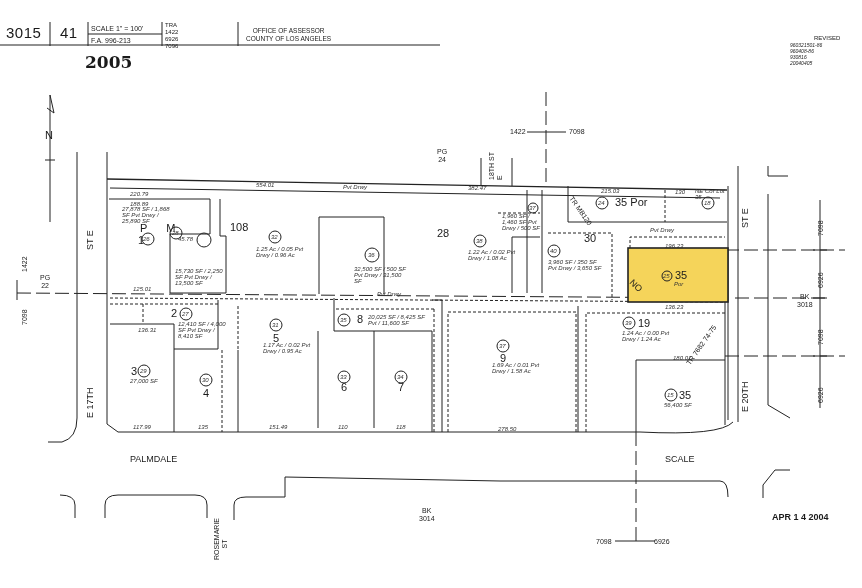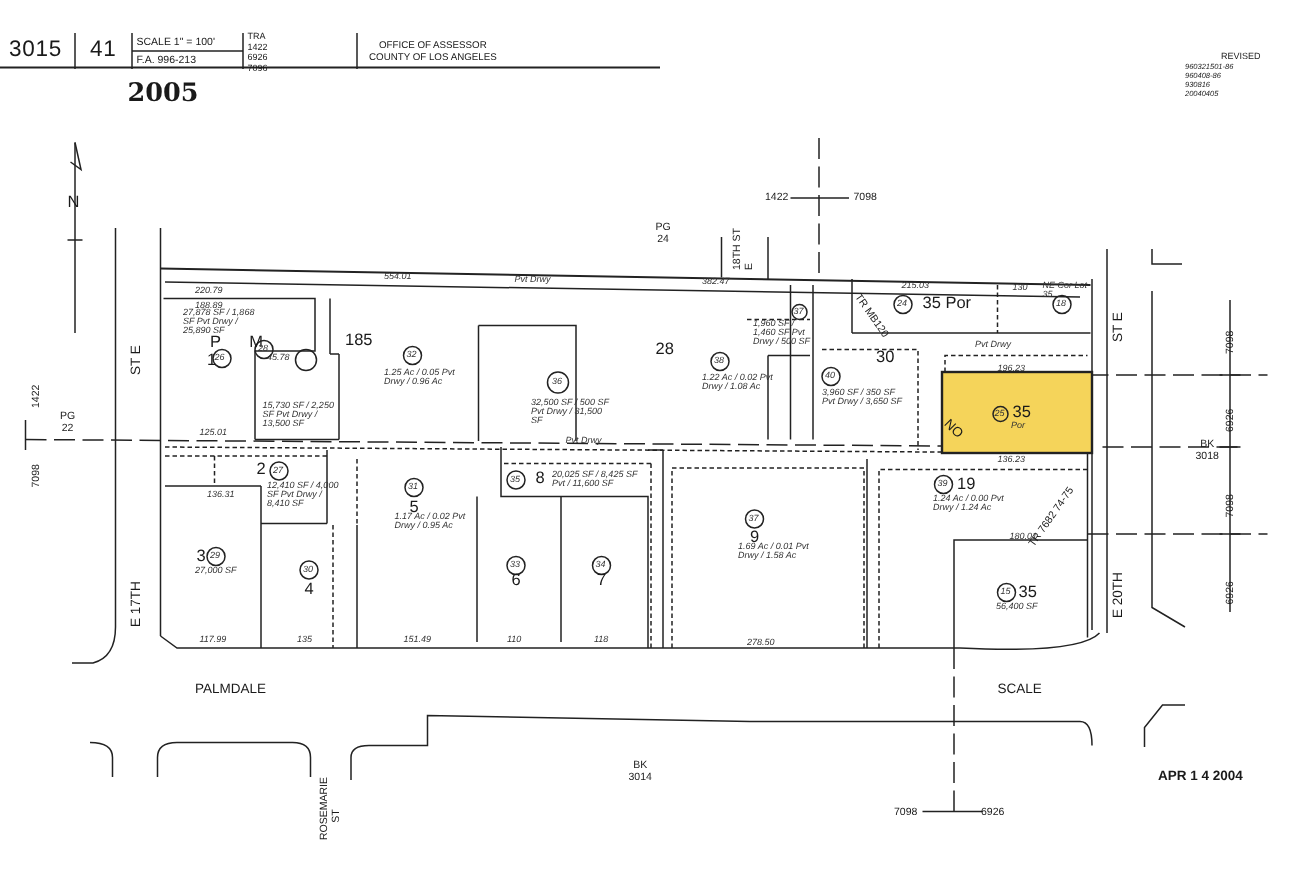--- a/index.html
+++ b/index.html
@@ -206,21 +206,21 @@
 <div class="lbl rot90 small" style="left:817px;top:403px;">6926</div>
 <div class="lbl small" style="left:596px;top:538px;">7098</div>
 <div class="lbl small" style="left:654px;top:538px;">6926</div>
 
 <div class="lbl small" style="left:574px;top:195px;transform:rotate(55deg);transform-origin:left top;">TR MB120</div>
 <div class="lbl small" style="left:685px;top:362px;transform:rotate(-55deg);transform-origin:left top;">TR 7682 74-75</div>
 <div class="lbl med" style="left:634px;top:278px;transform:rotate(45deg);transform-origin:left top;">NO</div>
 <div class="lbl lot" style="left:140px;top:223px;letter-spacing:8px;">P M</div>
 
 <div class="lbl lot" style="left:138px;top:235px;">1</div>
-<div class="lbl lot" style="left:230px;top:222px;">185</div>
+<div class="lbl lot" style="left:230px;top:222px;">108</div>
 <div class="lbl lot" style="left:437px;top:228px;">28</div>
 <div class="lbl lot" style="left:584px;top:233px;">30</div>
 <div class="lbl lot" style="left:171px;top:308px;">2</div>
 <div class="lbl lot" style="left:131px;top:366px;">3</div>
 <div class="lbl lot" style="left:203px;top:388px;">4</div>
 <div class="lbl lot" style="left:273px;top:333px;">5</div>
 <div class="lbl lot" style="left:341px;top:382px;">6</div>
 <div class="lbl lot" style="left:398px;top:382px;">7</div>
 <div class="lbl lot" style="left:357px;top:314px;">8</div>
 <div class="lbl lot" style="left:500px;top:353px;">9</div>

